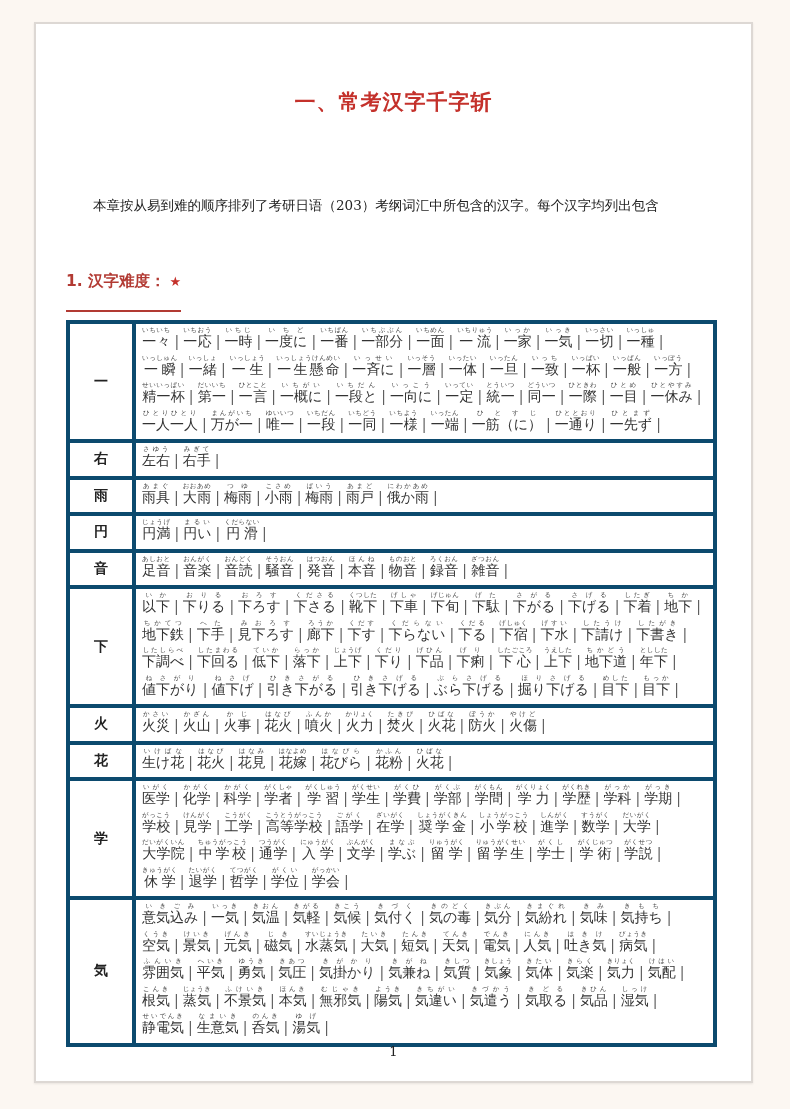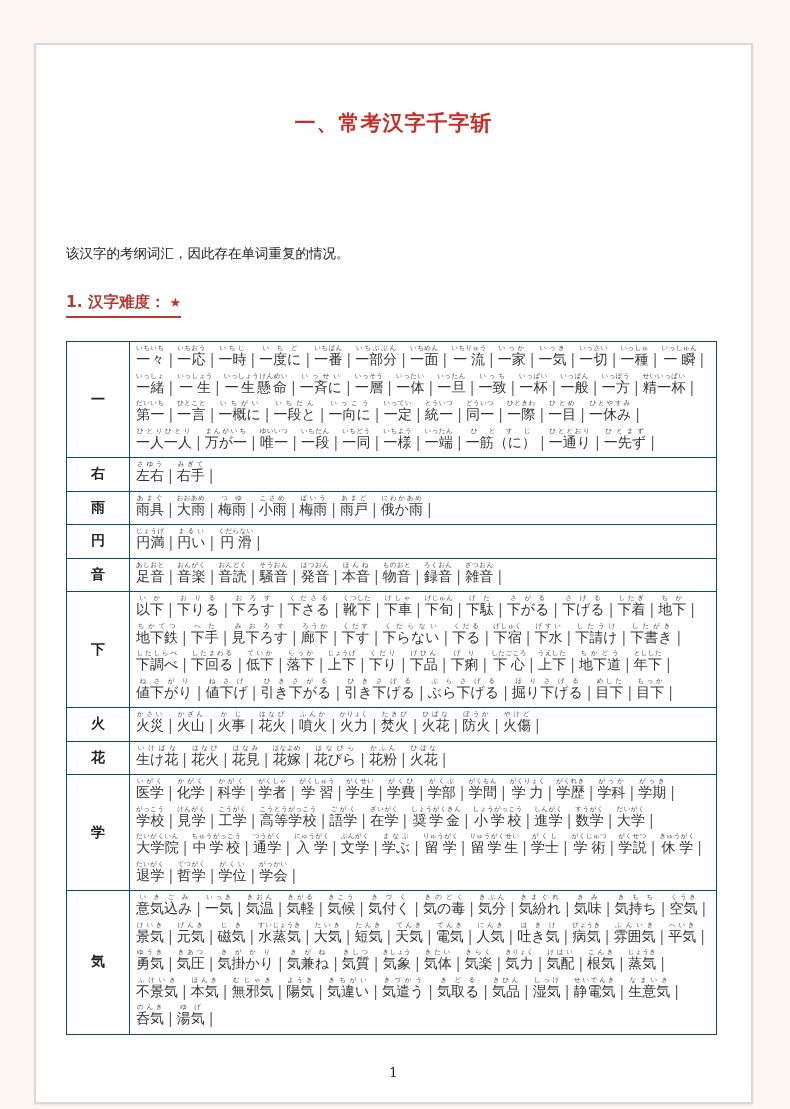--- a/index.html
+++ b/index.html
@@ -4,64 +4,62 @@
 <style>
   html, body { margin:0; padding:0; }
   body {
     width:790px; height:1109px; background:#fcf7f2; position:relative; overflow:hidden;
     font-family:"DejaVu Serif", serif; color:#222;
   }
   .page {
     position:absolute; left:34px; top:22px; width:719px; height:1061px;
     background:#fff; border:2px solid #ddd8d4; box-sizing:border-box;
     box-shadow:0 1px 2px rgba(0,0,0,0.08);
-    margin-top:21px;
   }
   .title {
     position:absolute; left:0; right:0; top:64px; text-align:center;
     font-family:"DejaVu Sans", sans-serif; font-weight:bold; font-size:21px; color:#c4312b;
     letter-spacing:1px;
   }
   .intro {
     position:absolute; left:30px; width:655px; top:168px;
     font-size:13.5px; line-height:27px; color:#222;
   }
   .intro .indent { display:inline-block; width:27px; }
   .section {
     position:absolute; left:30px; top:247px;
     font-family:"DejaVu Sans", sans-serif; font-weight:bold; font-size:15.5px; color:#b23a33;
-    padding-bottom:3px; border-bottom:2px solid #b23a33;
+    padding-bottom:18px; border-bottom:2px solid #b23a33;
   }
   .section .star { color:#c4312b; font-size:13px; margin-left:4px; }
   table.kanji {
     position:absolute; left:30px; top:296px; width:651px; border-collapse:collapse;
     border:1px solid #b98c88;
   }
-  table.kanji td { border:1px solid #0c4a6e; vertical-align:middle; }
+  table.kanji td { border:4px solid #0c4a6e; vertical-align:middle; }
   td.head {
     width:60px; text-align:center; font-family:"DejaVu Sans", sans-serif; font-weight:bold;
     font-size:14px; color:#222;
   }
   td.words { padding:2px 4px 3px 6px; font-size:14px; line-height:24.5px; color:#333; }
   .w { display:inline-block; white-space:nowrap; }
   .w ruby { ruby-position:over; }
   .w rt { font-size:6.5px; color:#444; letter-spacing:0.5px; }
   .sep { color:#555; margin:0 4px; }
   .pagenum {
     position:absolute; left:0; right:0; top:1020px; text-align:center; font-size:13px; color:#222;
   }
 </style>
 </head>
 <body>
 
 <div class="page">
   <div class="title">一、常考汉字千字斩</div>
   <div class="intro">
-    <span class="indent"></span><br>
-    <span>该汉字的考纲词汇，因此存在单词重复的情况。</span>
+    <span class="indent"></span><span>本章按从易到难的顺序排列了考研日语（203）考纲词汇中所包含的汉字。每个汉字均列出包含</span><br>
   </div>
   <div class="section">
     <span>1. 汉字难度：</span><span class="star">★</span>
   </div>
   <table class="kanji">
     <tbody id="kanji-body">
         <tr>
           <td class="head">一</td>
           <td class="words"><span class="w"><ruby><span>一々</span><rt>いちいち</rt></ruby><span class="sep">|</span></span><span class="w"><ruby><span>一応</span><rt>いちおう</rt></ruby><span class="sep">|</span></span><span class="w"><ruby><span>一時</span><rt>いちじ</rt></ruby><span class="sep">|</span></span><span class="w"><ruby><span>一度に</span><rt>いちど</rt></ruby><span class="sep">|</span></span><span class="w"><ruby><span>一番</span><rt>いちばん</rt></ruby><span class="sep">|</span></span><span class="w"><ruby><span>一部分</span><rt>いちぶぶん</rt></ruby><span class="sep">|</span></span><span class="w"><ruby><span>一面</span><rt>いちめん</rt></ruby><span class="sep">|</span></span><span class="w"><ruby><span>一流</span><rt>いちりゅう</rt></ruby><span class="sep">|</span></span><span class="w"><ruby><span>一家</span><rt>いっか</rt></ruby><span class="sep">|</span></span><span class="w"><ruby><span>一気</span><rt>いっき</rt></ruby><span class="sep">|</span></span><span class="w"><ruby><span>一切</span><rt>いっさい</rt></ruby><span class="sep">|</span></span><span class="w"><ruby><span>一種</span><rt>いっしゅ</rt></ruby><span class="sep">|</span></span><span class="w"><ruby><span>一瞬</span><rt>いっしゅん</rt></ruby><span class="sep">|</span></span><span class="w"><ruby><span>一緒</span><rt>いっしょ</rt></ruby><span class="sep">|</span></span><span class="w"><ruby><span>一生</span><rt>いっしょう</rt></ruby><span class="sep">|</span></span><span class="w"><ruby><span>一生懸命</span><rt>いっしょうけんめい</rt></ruby><span class="sep">|</span></span><span class="w"><ruby><span>一斉に</span><rt>いっせい</rt></ruby><span class="sep">|</span></span><span class="w"><ruby><span>一層</span><rt>いっそう</rt></ruby><span class="sep">|</span></span><span class="w"><ruby><span>一体</span><rt>いったい</rt></ruby><span class="sep">|</span></span><span class="w"><ruby><span>一旦</span><rt>いったん</rt></ruby><span class="sep">|</span></span><span class="w"><ruby><span>一致</span><rt>いっち</rt></ruby><span class="sep">|</span></span><span class="w"><ruby><span>一杯</span><rt>いっぱい</rt></ruby><span class="sep">|</span></span><span class="w"><ruby><span>一般</span><rt>いっぱん</rt></ruby><span class="sep">|</span></span><span class="w"><ruby><span>一方</span><rt>いっぽう</rt></ruby><span class="sep">|</span></span><span class="w"><ruby><span>精一杯</span><rt>せいいっぱい</rt></ruby><span class="sep">|</span></span><span class="w"><ruby><span>第一</span><rt>だいいち</rt></ruby><span class="sep">|</span></span><span class="w"><ruby><span>一言</span><rt>ひとこと</rt></ruby><span class="sep">|</span></span><span class="w"><ruby><span>一概に</span><rt>いちがい</rt></ruby><span class="sep">|</span></span><span class="w"><ruby><span>一段と</span><rt>いちだん</rt></ruby><span class="sep">|</span></span><span class="w"><ruby><span>一向に</span><rt>いっこう</rt></ruby><span class="sep">|</span></span><span class="w"><ruby><span>一定</span><rt>いってい</rt></ruby><span class="sep">|</span></span><span class="w"><ruby><span>統一</span><rt>とういつ</rt></ruby><span class="sep">|</span></span><span class="w"><ruby><span>同一</span><rt>どういつ</rt></ruby><span class="sep">|</span></span><span class="w"><ruby><span>一際</span><rt>ひときわ</rt></ruby><span class="sep">|</span></span><span class="w"><ruby><span>一目</span><rt>ひとめ</rt></ruby><span class="sep">|</span></span><span class="w"><ruby><span>一休み</span><rt>ひとやすみ</rt></ruby><span class="sep">|</span></span><span class="w"><ruby><span>一人一人</span><rt>ひとりひとり</rt></ruby><span class="sep">|</span></span><span class="w"><ruby><span>万が一</span><rt>まんがいち</rt></ruby><span class="sep">|</span></span><span class="w"><ruby><span>唯一</span><rt>ゆいいつ</rt></ruby><span class="sep">|</span></span><span class="w"><ruby><span>一段</span><rt>いちだん</rt></ruby><span class="sep">|</span></span><span class="w"><ruby><span>一同</span><rt>いちどう</rt></ruby><span class="sep">|</span></span><span class="w"><ruby><span>一様</span><rt>いちよう</rt></ruby><span class="sep">|</span></span><span class="w"><ruby><span>一端</span><rt>いったん</rt></ruby><span class="sep">|</span></span><span class="w"><ruby><span>一筋（に）</span><rt>ひとすじ</rt></ruby><span class="sep">|</span></span><span class="w"><ruby><span>一通り</span><rt>ひととおり</rt></ruby><span class="sep">|</span></span><span class="w"><ruby><span>一先ず</span><rt>ひとまず</rt></ruby><span class="sep">|</span></span></td>
         </tr>

